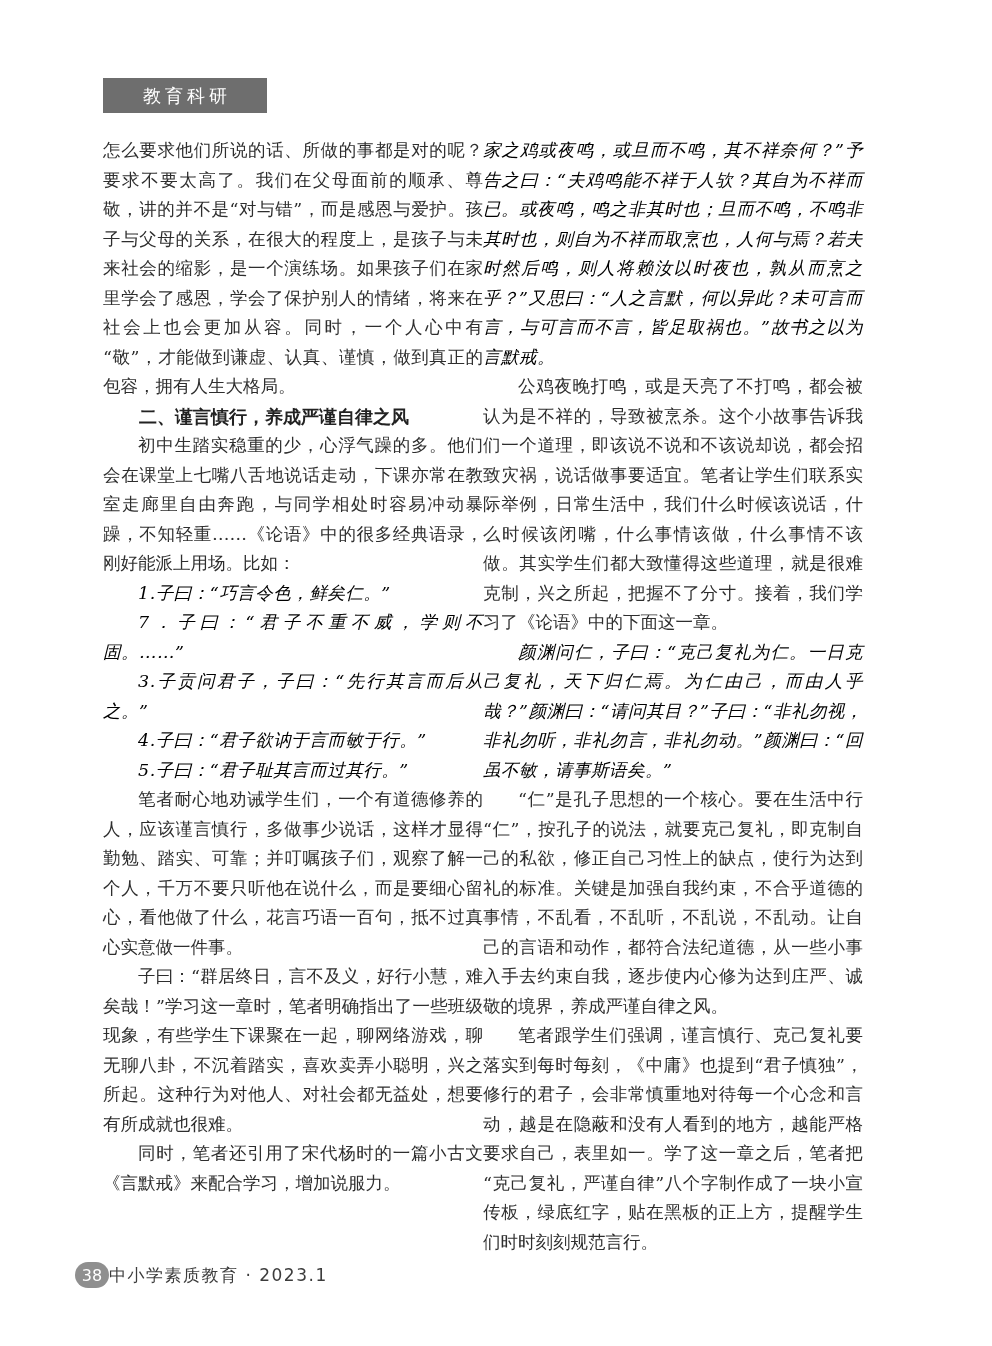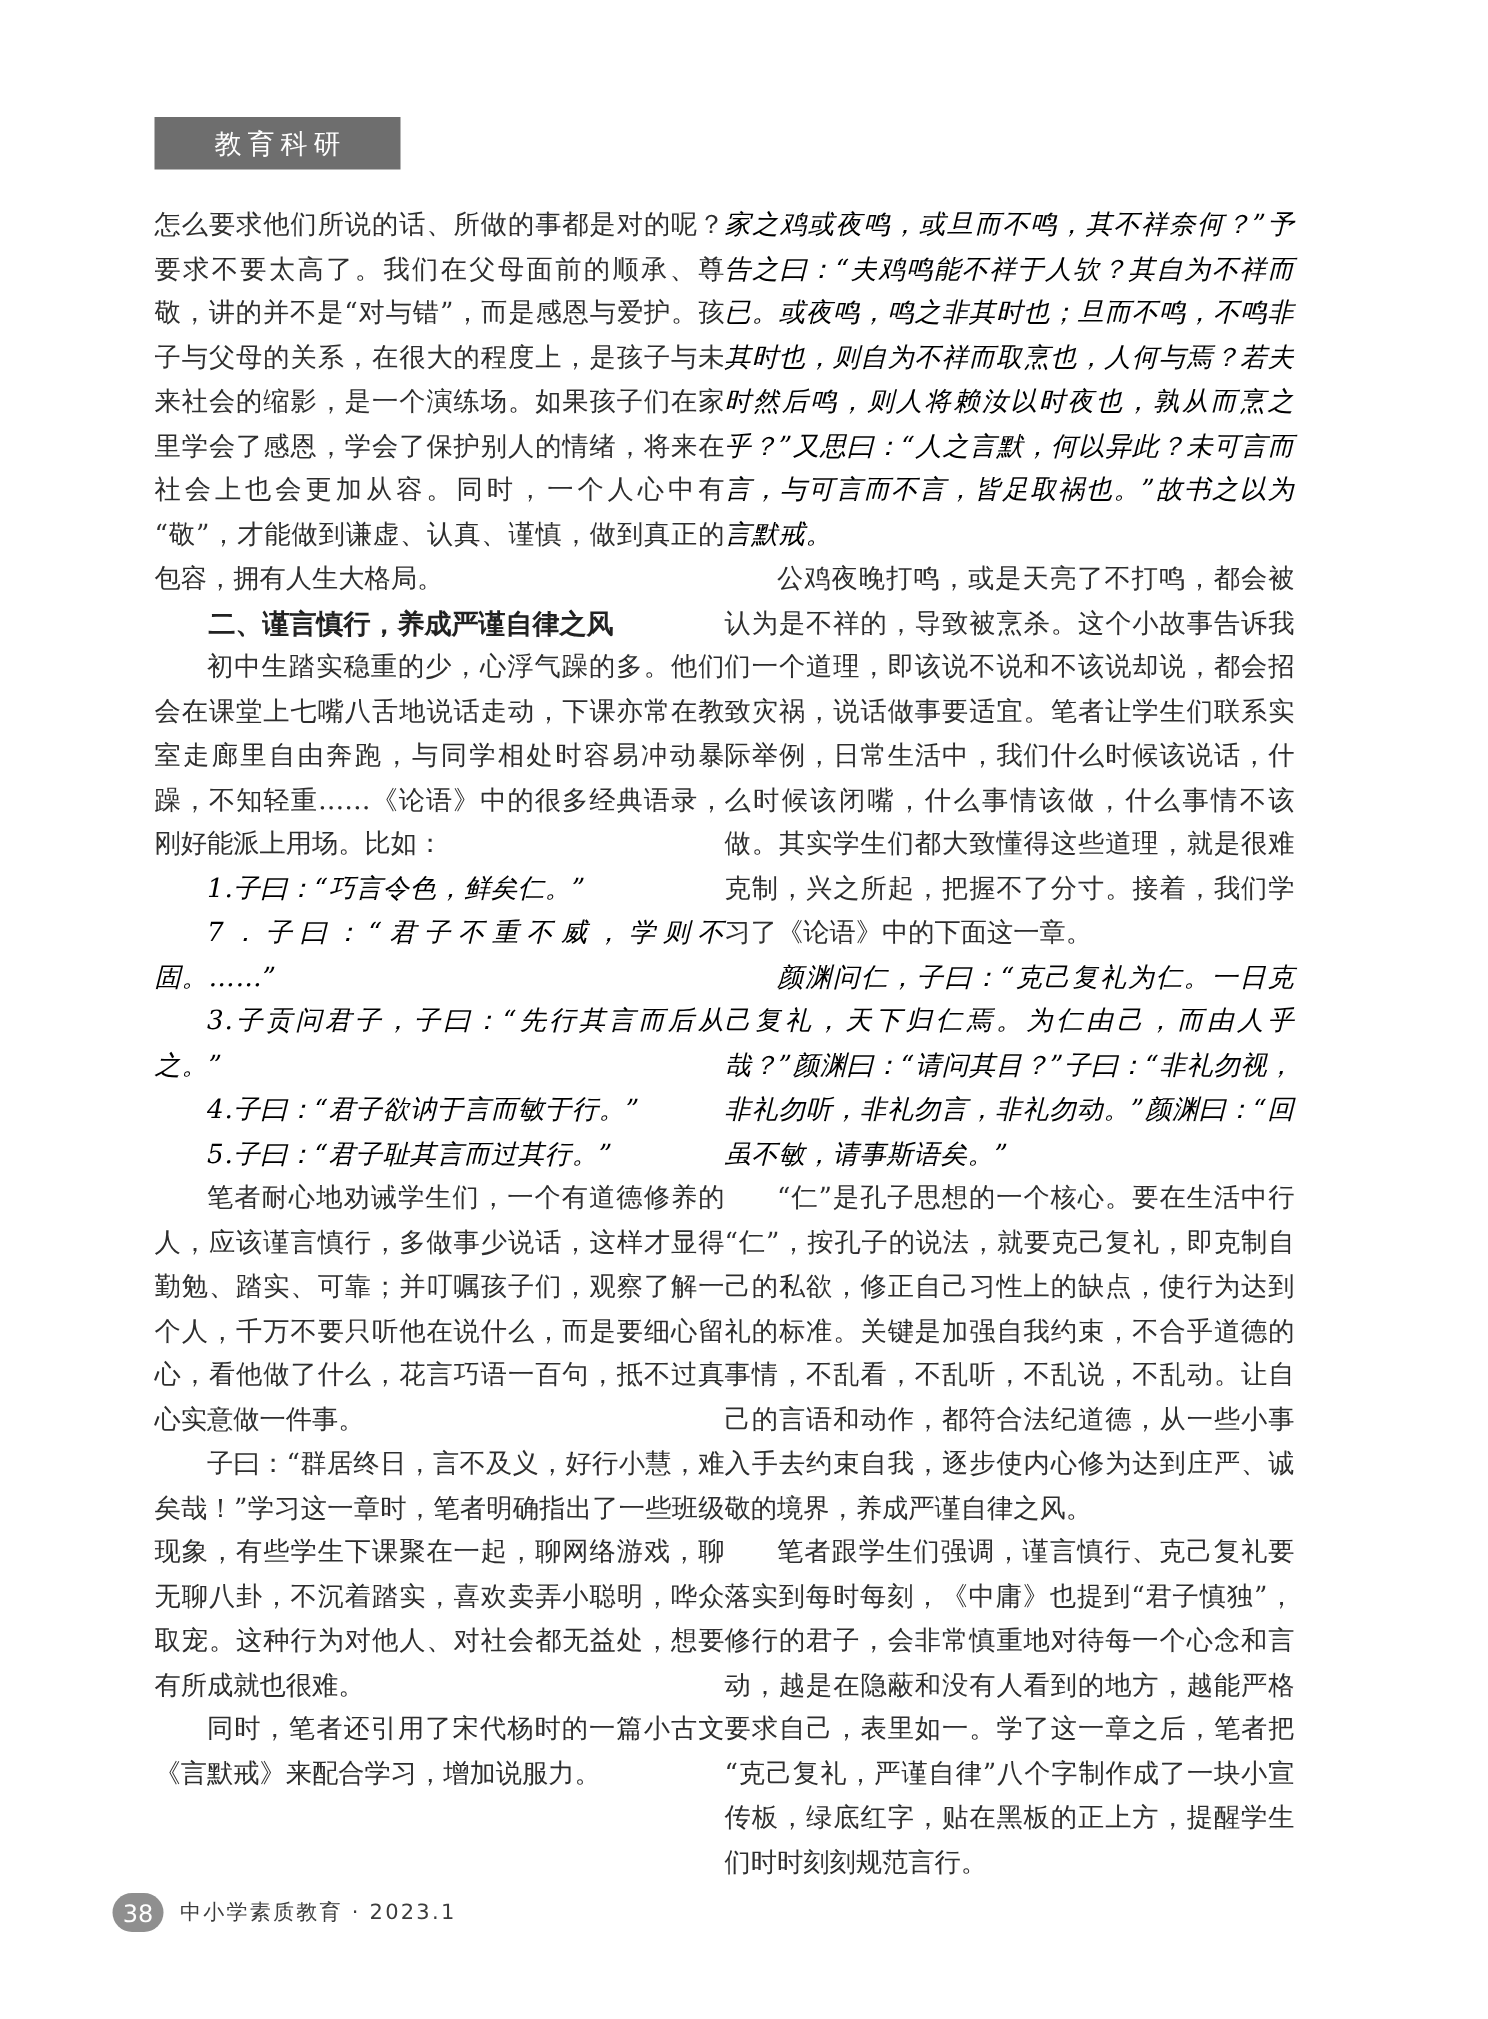--- a/index.html
+++ b/index.html
@@ -59,34 +59,33 @@
     line-height: 29.5px;
     text-indent: 2em;
     color: #222222;
   }
 
   .footer {
     position: absolute;
     left: 75px; top: 1262px;
     display: flex;
     align-items: center;
-    gap: 11px;
     font-family: "DejaVu Sans", "Liberation Sans", sans-serif;
   }
   .page-number-badge {
     background: #8f8f8f;
     color: #ffffff;
     font-size: 16px;
     min-width: 22px; height: 26px;
     padding: 0 6px;
     border-radius: 13px;
     display: flex; align-items: center; justify-content: center;
   }
   .journal-title {
-    font-size: 14px;
+    font-size: 17px;
     color: #3c3c3c;
     letter-spacing: 1.5px;
   }
 </style>
 </head>
 <body>
 
 <div class="page">
 
   <div class="category-badge">教育科研</div>
@@ -96,21 +95,21 @@
     <div class="column">
       <p class="para">怎么要求他们所说的话、所做的事都是对的呢？要求不要太高了。我们在父母面前的顺承、尊敬，讲的并不是“对与错”，而是感恩与爱护。孩子与父母的关系，在很大的程度上，是孩子与未来社会的缩影，是一个演练场。如果孩子们在家里学会了感恩，学会了保护别人的情绪，将来在社会上也会更加从容。同时，一个人心中有“敬”，才能做到谦虚、认真、谨慎，做到真正的包容，拥有人生大格局。</p>
       <h3 class="section-heading">二、谨言慎行，养成严谨自律之风</h3>
       <p class="para indent">初中生踏实稳重的少，心浮气躁的多。他们会在课堂上七嘴八舌地说话走动，下课亦常在教室走廊里自由奔跑，与同学相处时容易冲动暴躁，不知轻重……《论语》中的很多经典语录，刚好能派上用场。比如：</p>
       <p class="para indent kai">1.子曰：“巧言令色，鲜矣仁。”</p>
       <p class="para indent kai">7．子曰：“君子不重不威，学则不固。……”</p>
       <p class="para indent kai">3.子贡问君子，子曰：“先行其言而后从之。”</p>
       <p class="para indent kai">4.子曰：“君子欲讷于言而敏于行。”</p>
       <p class="para indent kai">5.子曰：“君子耻其言而过其行。”</p>
       <p class="para indent">笔者耐心地劝诫学生们，一个有道德修养的人，应该谨言慎行，多做事少说话，这样才显得勤勉、踏实、可靠；并叮嘱孩子们，观察了解一个人，千万不要只听他在说什么，而是要细心留心，看他做了什么，花言巧语一百句，抵不过真心实意做一件事。</p>
-      <p class="para indent">子曰：“群居终日，言不及义，好行小慧，难矣哉！”学习这一章时，笔者明确指出了一些班级现象，有些学生下课聚在一起，聊网络游戏，聊无聊八卦，不沉着踏实，喜欢卖弄小聪明，哗众取宠。这种行为对他人、对社会都无益处，想要有所成就也很难。</p>
+      <p class="para indent">子曰：“群居终日，言不及义，好行小慧，难矣哉！”学习这一章时，笔者明确指出了一些班级现象，有些学生下课聚在一起，聊网络游戏，聊无聊八卦，不沉着踏实，喜欢卖弄小聪明，兴之所起。这种行为对他人、对社会都无益处，想要有所成就也很难。</p>
       <p class="para indent">同时，笔者还引用了宋代杨时的一篇小古文《言默戒》来配合学习，增加说服力。</p>
     </div>
 
     <div class="column">
       <p class="para kai">家之鸡或夜鸣，或旦而不鸣，其不祥奈何？”予告之曰：“夫鸡鸣能不祥于人欤？其自为不祥而已。或夜鸣，鸣之非其时也；旦而不鸣，不鸣非其时也，则自为不祥而取烹也，人何与焉？若夫时然后鸣，则人将赖汝以时夜也，孰从而烹之乎？”又思曰：“人之言默，何以异此？未可言而言，与可言而不言，皆足取祸也。”故书之以为言默戒。</p>
       <p class="para indent">公鸡夜晚打鸣，或是天亮了不打鸣，都会被认为是不祥的，导致被烹杀。这个小故事告诉我们一个道理，即该说不说和不该说却说，都会招致灾祸，说话做事要适宜。笔者让学生们联系实际举例，日常生活中，我们什么时候该说话，什么时候该闭嘴，什么事情该做，什么事情不该做。其实学生们都大致懂得这些道理，就是很难克制，兴之所起，把握不了分寸。接着，我们学习了《论语》中的下面这一章。</p>
       <p class="para indent kai">颜渊问仁，子曰：“克己复礼为仁。一日克己复礼，天下归仁焉。为仁由己，而由人乎哉？”颜渊曰：“请问其目？”子曰：“非礼勿视，非礼勿听，非礼勿言，非礼勿动。”颜渊曰：“回虽不敏，请事斯语矣。”</p>
       <p class="para indent">“仁”是孔子思想的一个核心。要在生活中行“仁”，按孔子的说法，就要克己复礼，即克制自己的私欲，修正自己习性上的缺点，使行为达到礼的标准。关键是加强自我约束，不合乎道德的事情，不乱看，不乱听，不乱说，不乱动。让自己的言语和动作，都符合法纪道德，从一些小事入手去约束自我，逐步使内心修为达到庄严、诚敬的境界，养成严谨自律之风。</p>
       <p class="para indent">笔者跟学生们强调，谨言慎行、克己复礼要落实到每时每刻，《中庸》也提到“君子慎独”，修行的君子，会非常慎重地对待每一个心念和言动，越是在隐蔽和没有人看到的地方，越能严格要求自己，表里如一。学了这一章之后，笔者把“克己复礼，严谨自律”八个字制作成了一块小宣传板，绿底红字，贴在黑板的正上方，提醒学生们时时刻刻规范言行。</p>
     </div>

